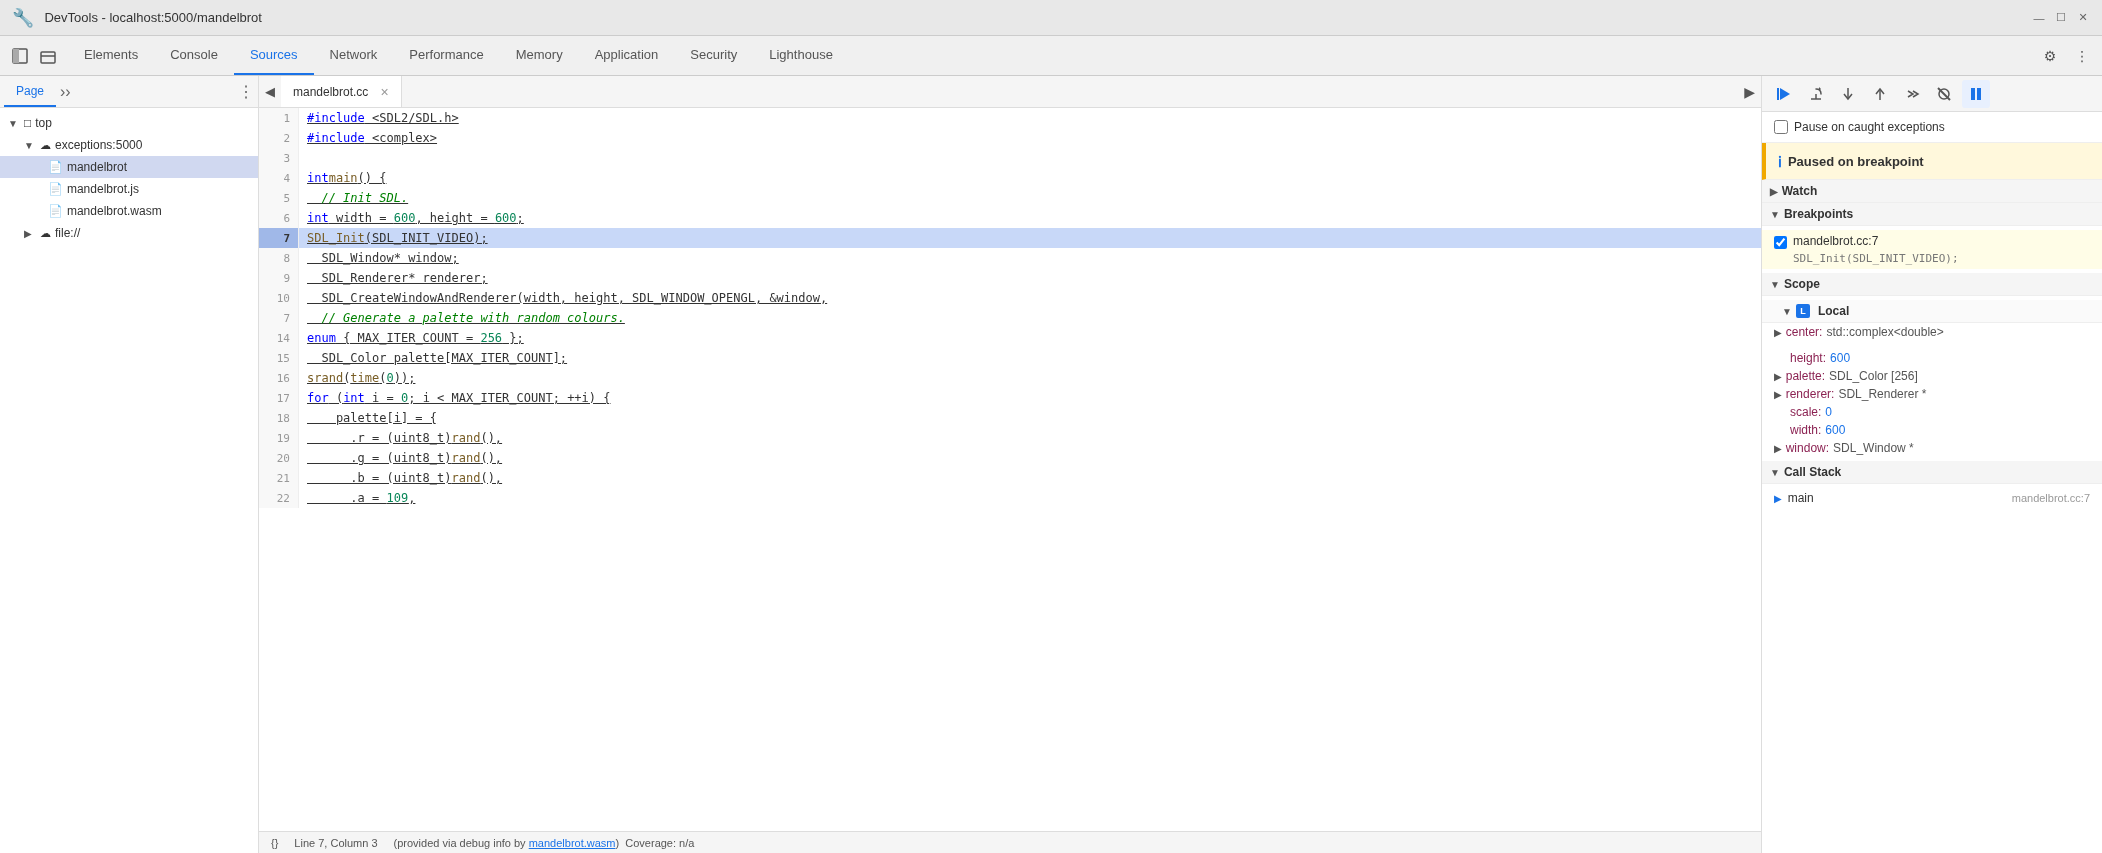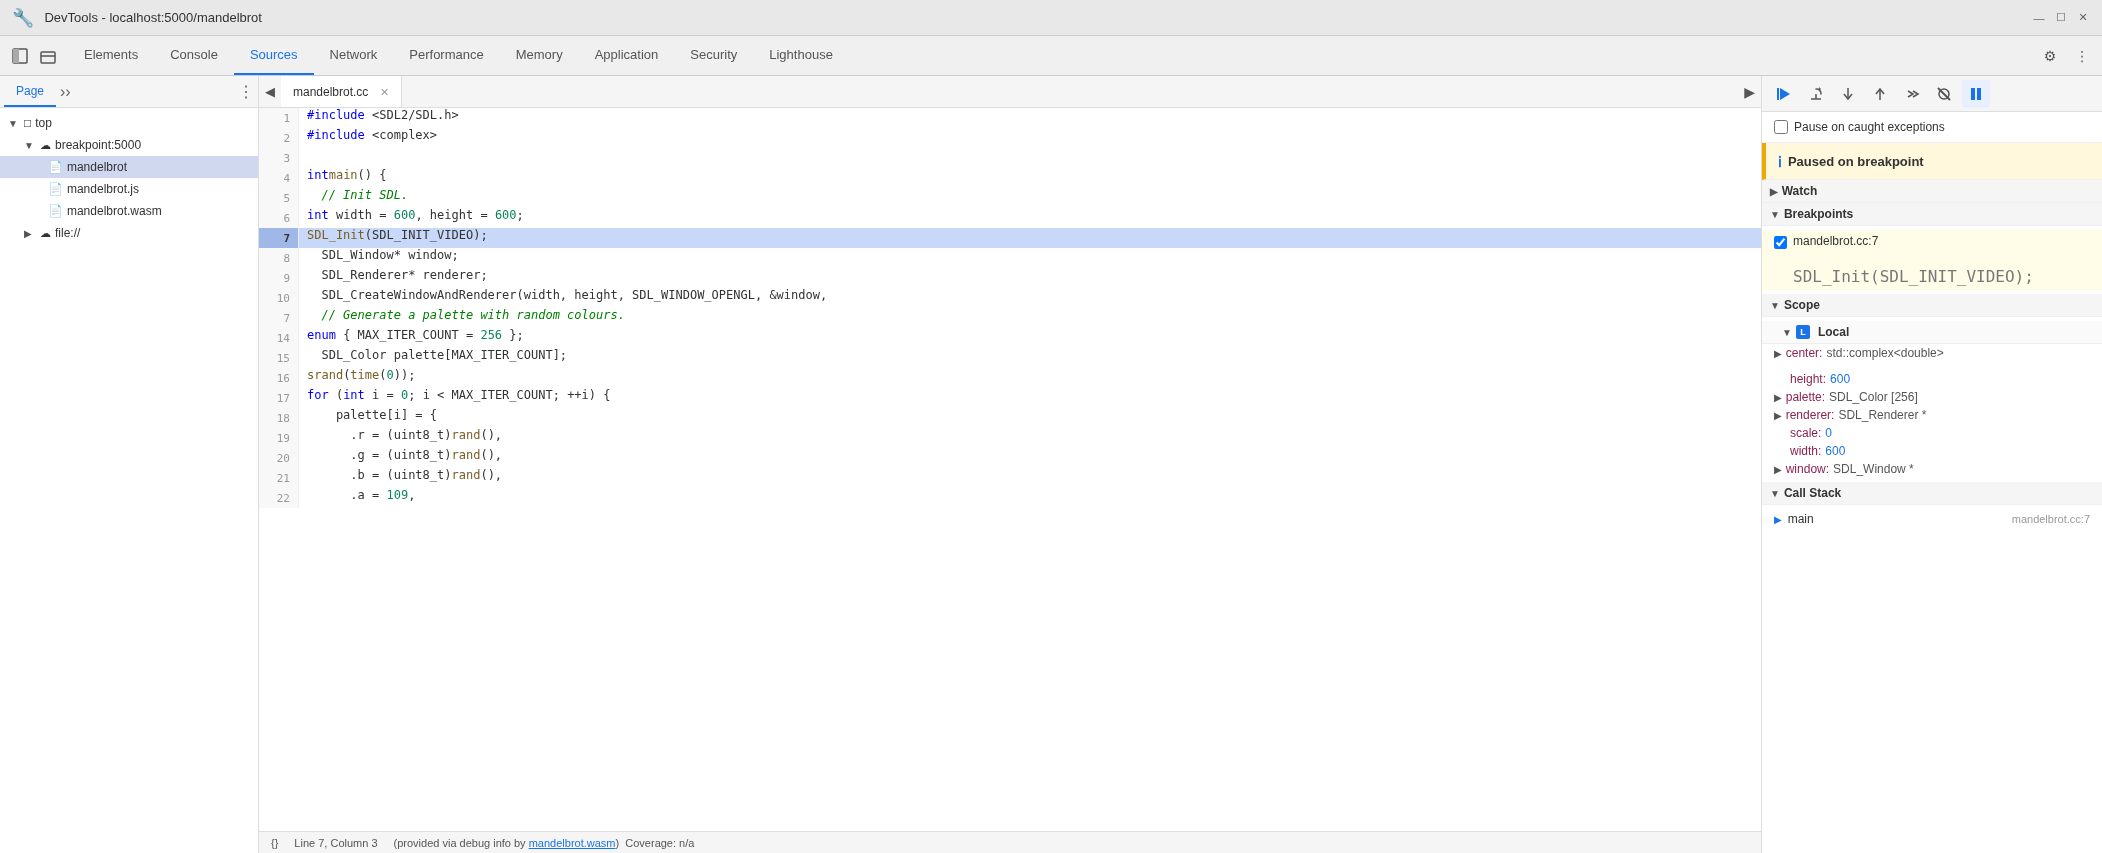--- a/index.html
+++ b/index.html
@@ -79,21 +79,21 @@
     .code-line {
       display: flex; align-items: stretch; min-height: 20px;
       border-bottom: none;
     }
     .line-num {
       min-width: 40px; text-align: right; padding: 0 8px; color: #999;
       font-size: 11px; user-select: none; background: #f8f8f8;
       border-right: 1px solid #eee; display: flex; align-items: center; justify-content: flex-end;
       flex-shrink: 0;
     }
-    .line-content { padding: 0 8px; white-space: pre; color: #333; display: flex; align-items: flex-start; flex: 1; }
+    .line-content { padding: 0 8px; white-space: pre; color: #333; display: flex; align-items: center; flex: 1; text-decoration: underline; }
     .kw { color: #0000ff; }
     .cm { color: #008000; font-style: italic; }
     .fn { color: #795e26; }
     .num { color: #098658; }
     .status-bar {
       height: 22px; background: #f5f5f5; border-top: 1px solid #ddd;
       display: flex; align-items: center; padding: 0 12px; font-size: 11px; color: #555; gap: 16px;
     }
     .status-link { color: #1a73e8; text-decoration: underline; cursor: pointer; }
 
@@ -132,21 +132,21 @@
     }
     .section-header .arrow { font-size: 10px; color: #555; }
     .section-content { padding: 4px 0; font-size: 12px; }
     .breakpoint-item {
       display: flex; align-items: flex-start; padding: 4px 12px; gap: 6px;
       background: #fffde7; cursor: pointer;
     }
     .breakpoint-item .bp-check { margin-top: 2px; }
     .breakpoint-info { display: flex; flex-direction: column; }
     .breakpoint-file { font-size: 12px; color: #333; }
-    .breakpoint-code { font-size: 16px; color: #777; font-family: monospace; margin-top: 19px; }
+    .breakpoint-code { font-size: 11px; color: #777; font-family: monospace; margin-top: 4px; }
     .scope-item { padding: 2px 12px; display: flex; gap: 4px; align-items: center; }
     .scope-expand { color: #555; font-size: 10px; cursor: pointer; }
     .scope-key { color: #8b2252; }
     .scope-val { color: #1a73e8; }
     .scope-type { color: #555; }
     .call-stack-item {
       display: flex; align-items: center; padding: 3px 12px;
       font-size: 12px; gap: 6px; cursor: pointer;
     }
     .call-arrow { color: #1a73e8; font-size: 10px; }
@@ -214,21 +214,21 @@
 
       <div class="tree-item">
         <span class="tree-arrow">▼</span>
         <span>□</span>
         <span>top</span>
       </div>
 
       <div class="tree-item" style="padding-left: 24px;">
         <span class="tree-arrow">▼</span>
         <span style="font-size:11px;">☁</span>
-        <span>breakpoint:5000</span>
+        <span>exceptions:5000</span>
       </div>
 
       <div class="tree-item selected" style="padding-left: 48px;">
         <span style="color:#888;">📄</span>
         <span>mandelbrot</span>
       </div>
 
       <div class="tree-item" style="padding-left: 48px;">
         <span style="color:#f0b800;">📄</span>
         <span>mandelbrot.js</span>

